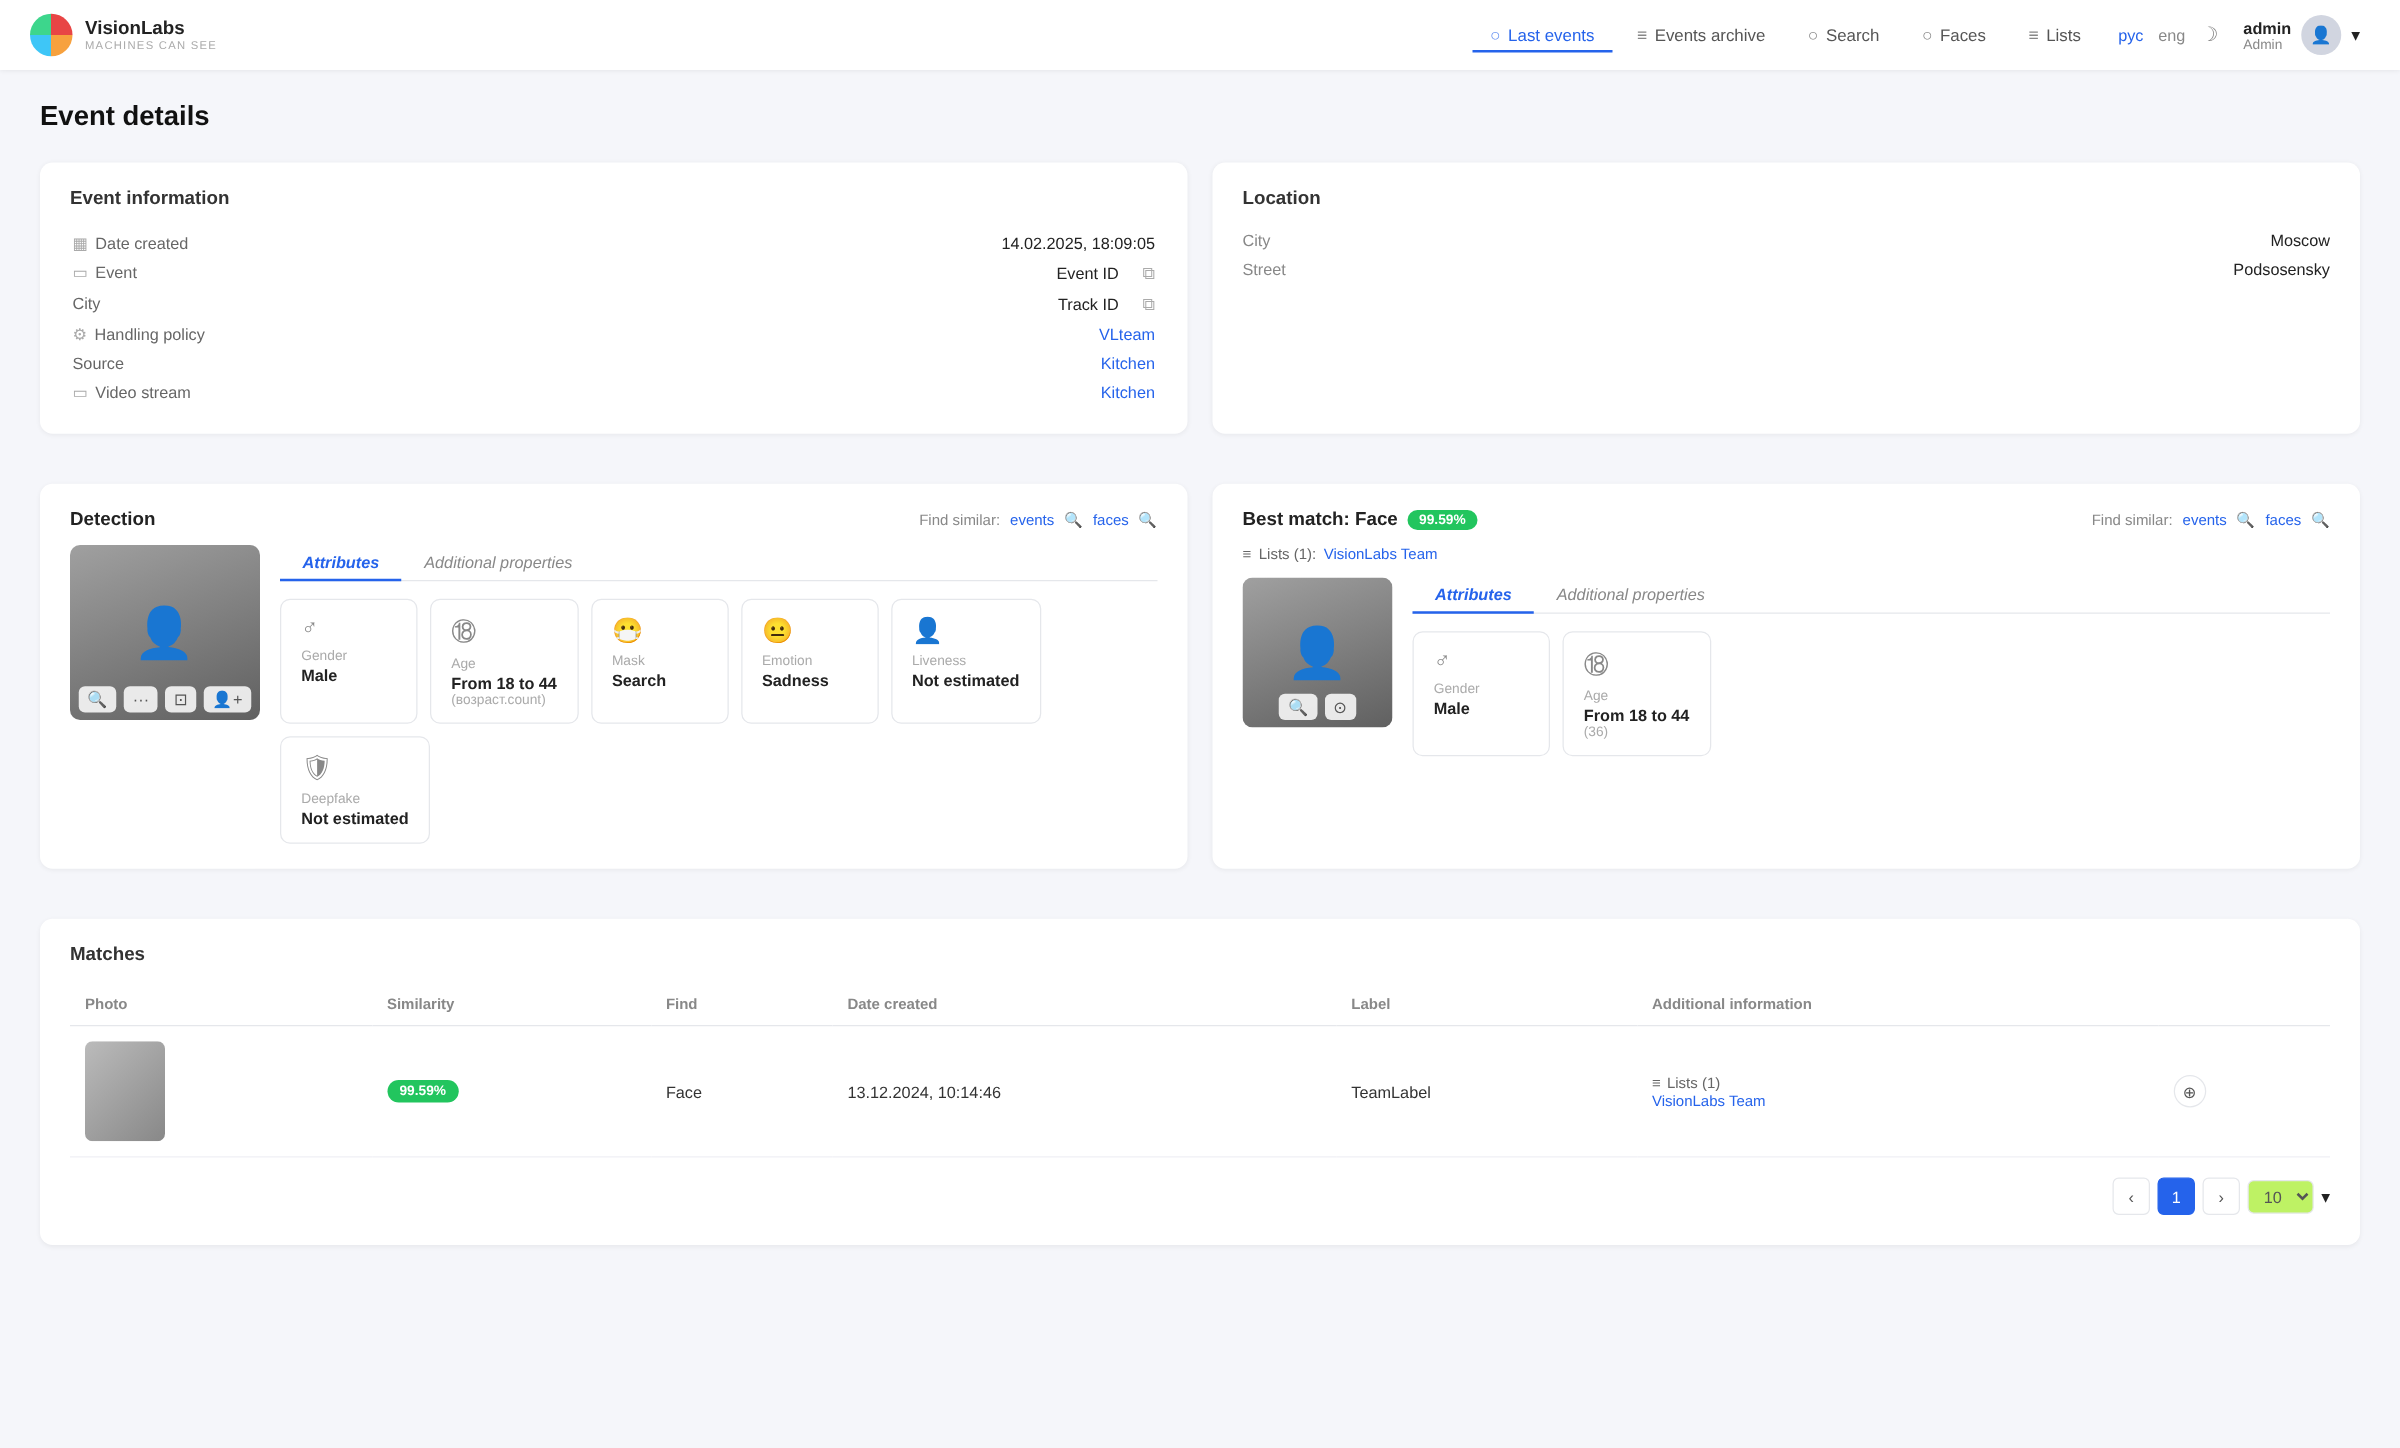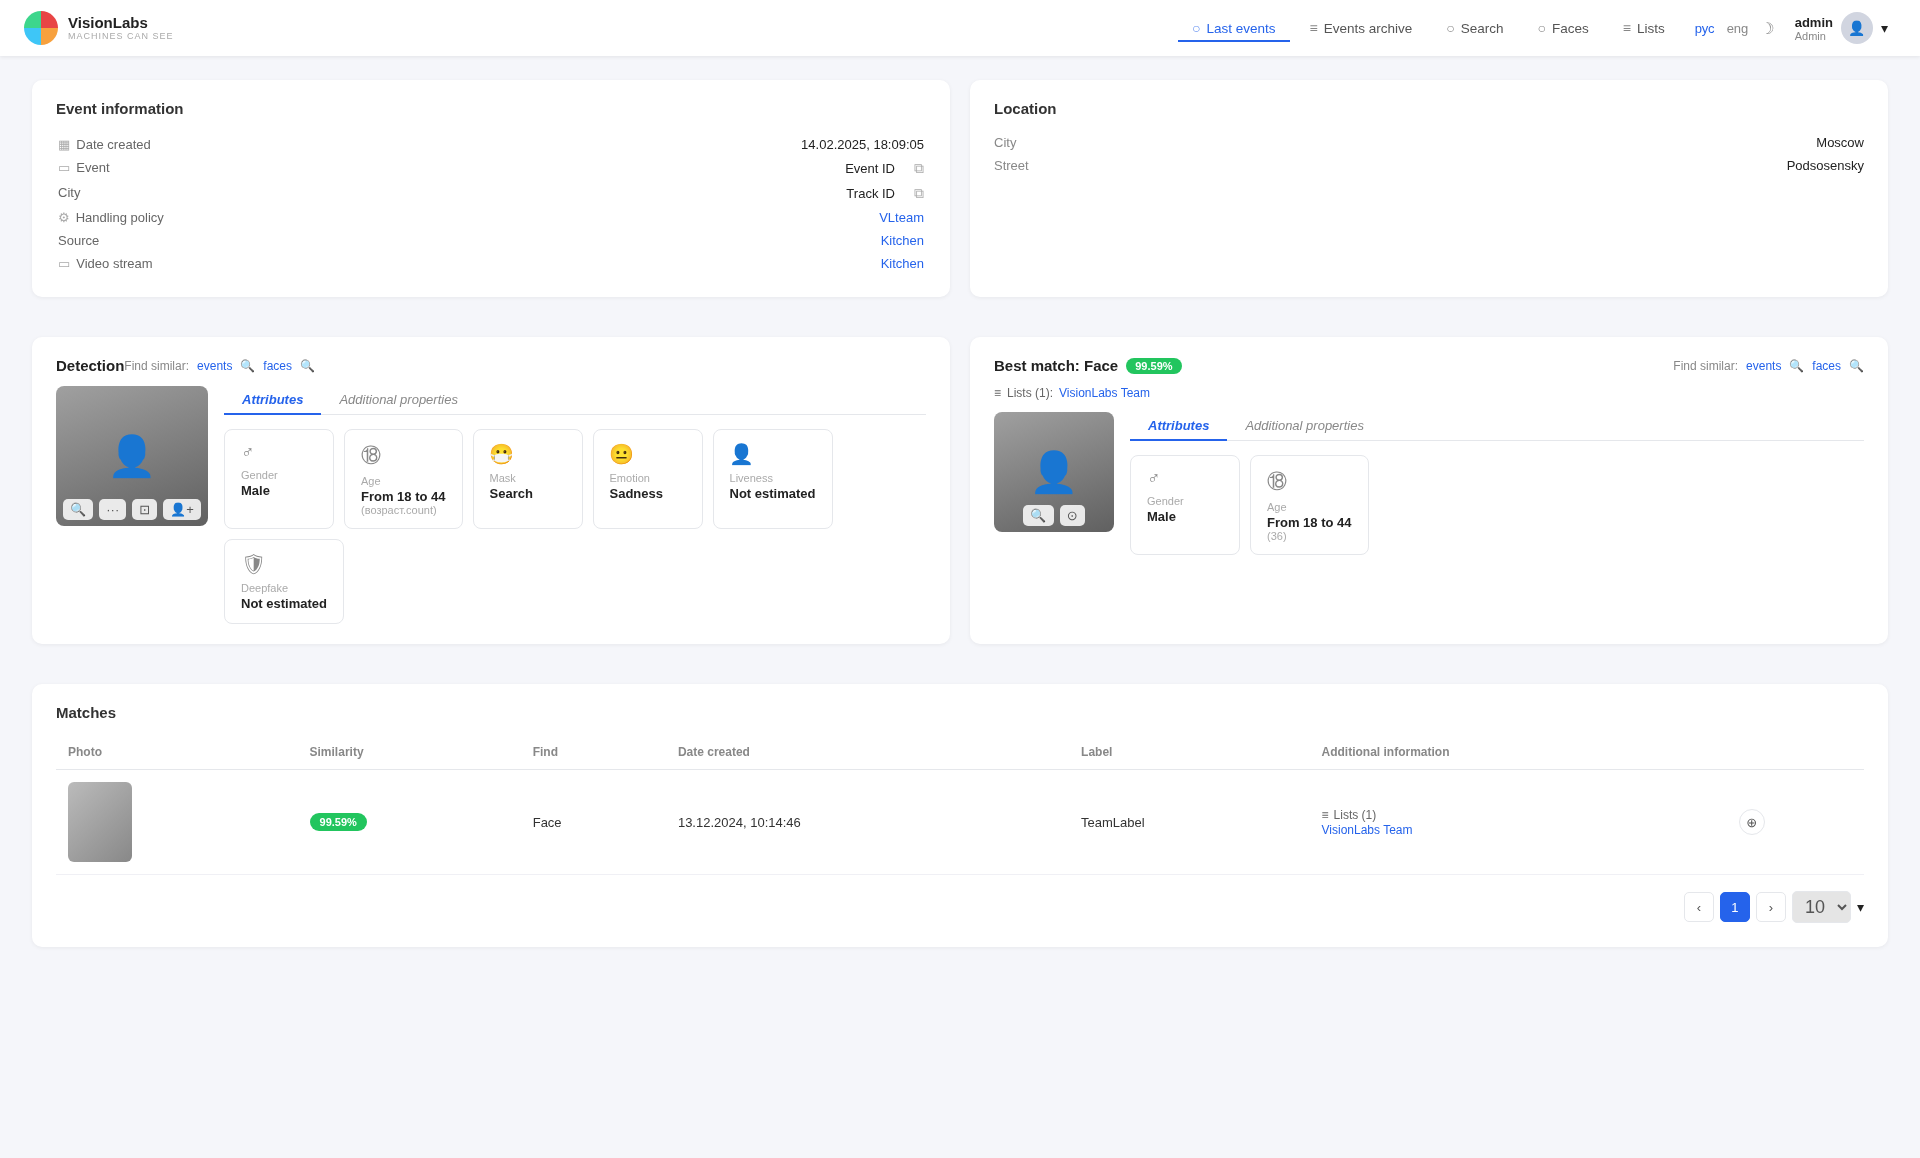--- a/index.html
+++ b/index.html
@@ -60,21 +60,21 @@
     .info-value.copy { display: flex; align-items: center; gap: 19px; }
     .copy-icon { cursor: pointer; color: #aaa; font-size: 14px; }
 
     .loc-row { display: flex; justify-content: space-between; padding: 4px 0; font-size: 13px; }
     .loc-label { color: #888; }
     .loc-value { color: #222; text-align: right; }
 
     
     .mid-row { display: grid; grid-template-columns: 1fr 1fr; gap: 20px; margin-bottom: 20px; }
 
-    .detection-header { display: flex; justify-content: flex-start; align-items: center; margin-bottom: 12px; }
+    .detection-header { display: flex; justify-content: space-between; align-items: center; margin-bottom: 12px; }
     .detection-title { font-size: 15px; font-weight: 600; }
     .find-similar { font-size: 12px; color: #888; display: flex; gap: 8px; align-items: center; }
     .find-similar a { color: #2563eb; cursor: pointer; text-decoration: none; font-size: 12px; }
 
     .detection-body { display: flex; gap: 16px; }
     .detection-image {
       width: 152px; min-width: 152px; height: 140px; border-radius: 8px;
       background: #c8c8c8; overflow: hidden; position: relative;
       display: flex; align-items: center; justify-content: center;
     }
@@ -144,21 +144,21 @@
       gap: 6px; padding: 16px 0 4px 0;
     }
     .page-btn {
       width: 30px; height: 30px; border-radius: 5px; border: 1px solid #e5e7eb;
       background: #fff; cursor: pointer; font-size: 13px; color: #555;
       display: flex; align-items: center; justify-content: center;
     }
     .page-btn.active { background: #2563eb; color: #fff; border-color: #2563eb; }
     .per-page-select {
       border: 1px solid #e5e7eb; border-radius: 5px; padding: 4px 8px;
-      font-size: 18px; cursor: pointer; background: #e5e5e5; color: #555;
+      font-size: 13px; cursor: pointer; background: #bef264; color: #555;
     }
 
     .gender-symbol { font-size: 18px; }
     .face-img-person {
       width: 100%; height: 100%;
       background: linear-gradient(160deg, #a0a0a0 0%, #606060 100%);
       display: flex; align-items: center; justify-content: center;
       font-size: 40px; color: #ddd;
     }
   </style>
@@ -206,20 +206,21 @@
         <div class="user-name">admin</div>
         <div class="user-role">Admin</div>
       </div>
       <div class="user-avatar">👤</div>
       <span>▾</span>
     </div>
   </div>
 </nav>
 
 <div class="page">
+  <h1 class="page-title">Event details</h1>
 
   <div class="top-row">
 
     <div class="section-card">
       <div class="section-title">Event information</div>
       <table class="info-table">
         <tbody>
             <tr class="info-row">
           <td class="info-label">
             <span class="info-label-icon">▦</span>

